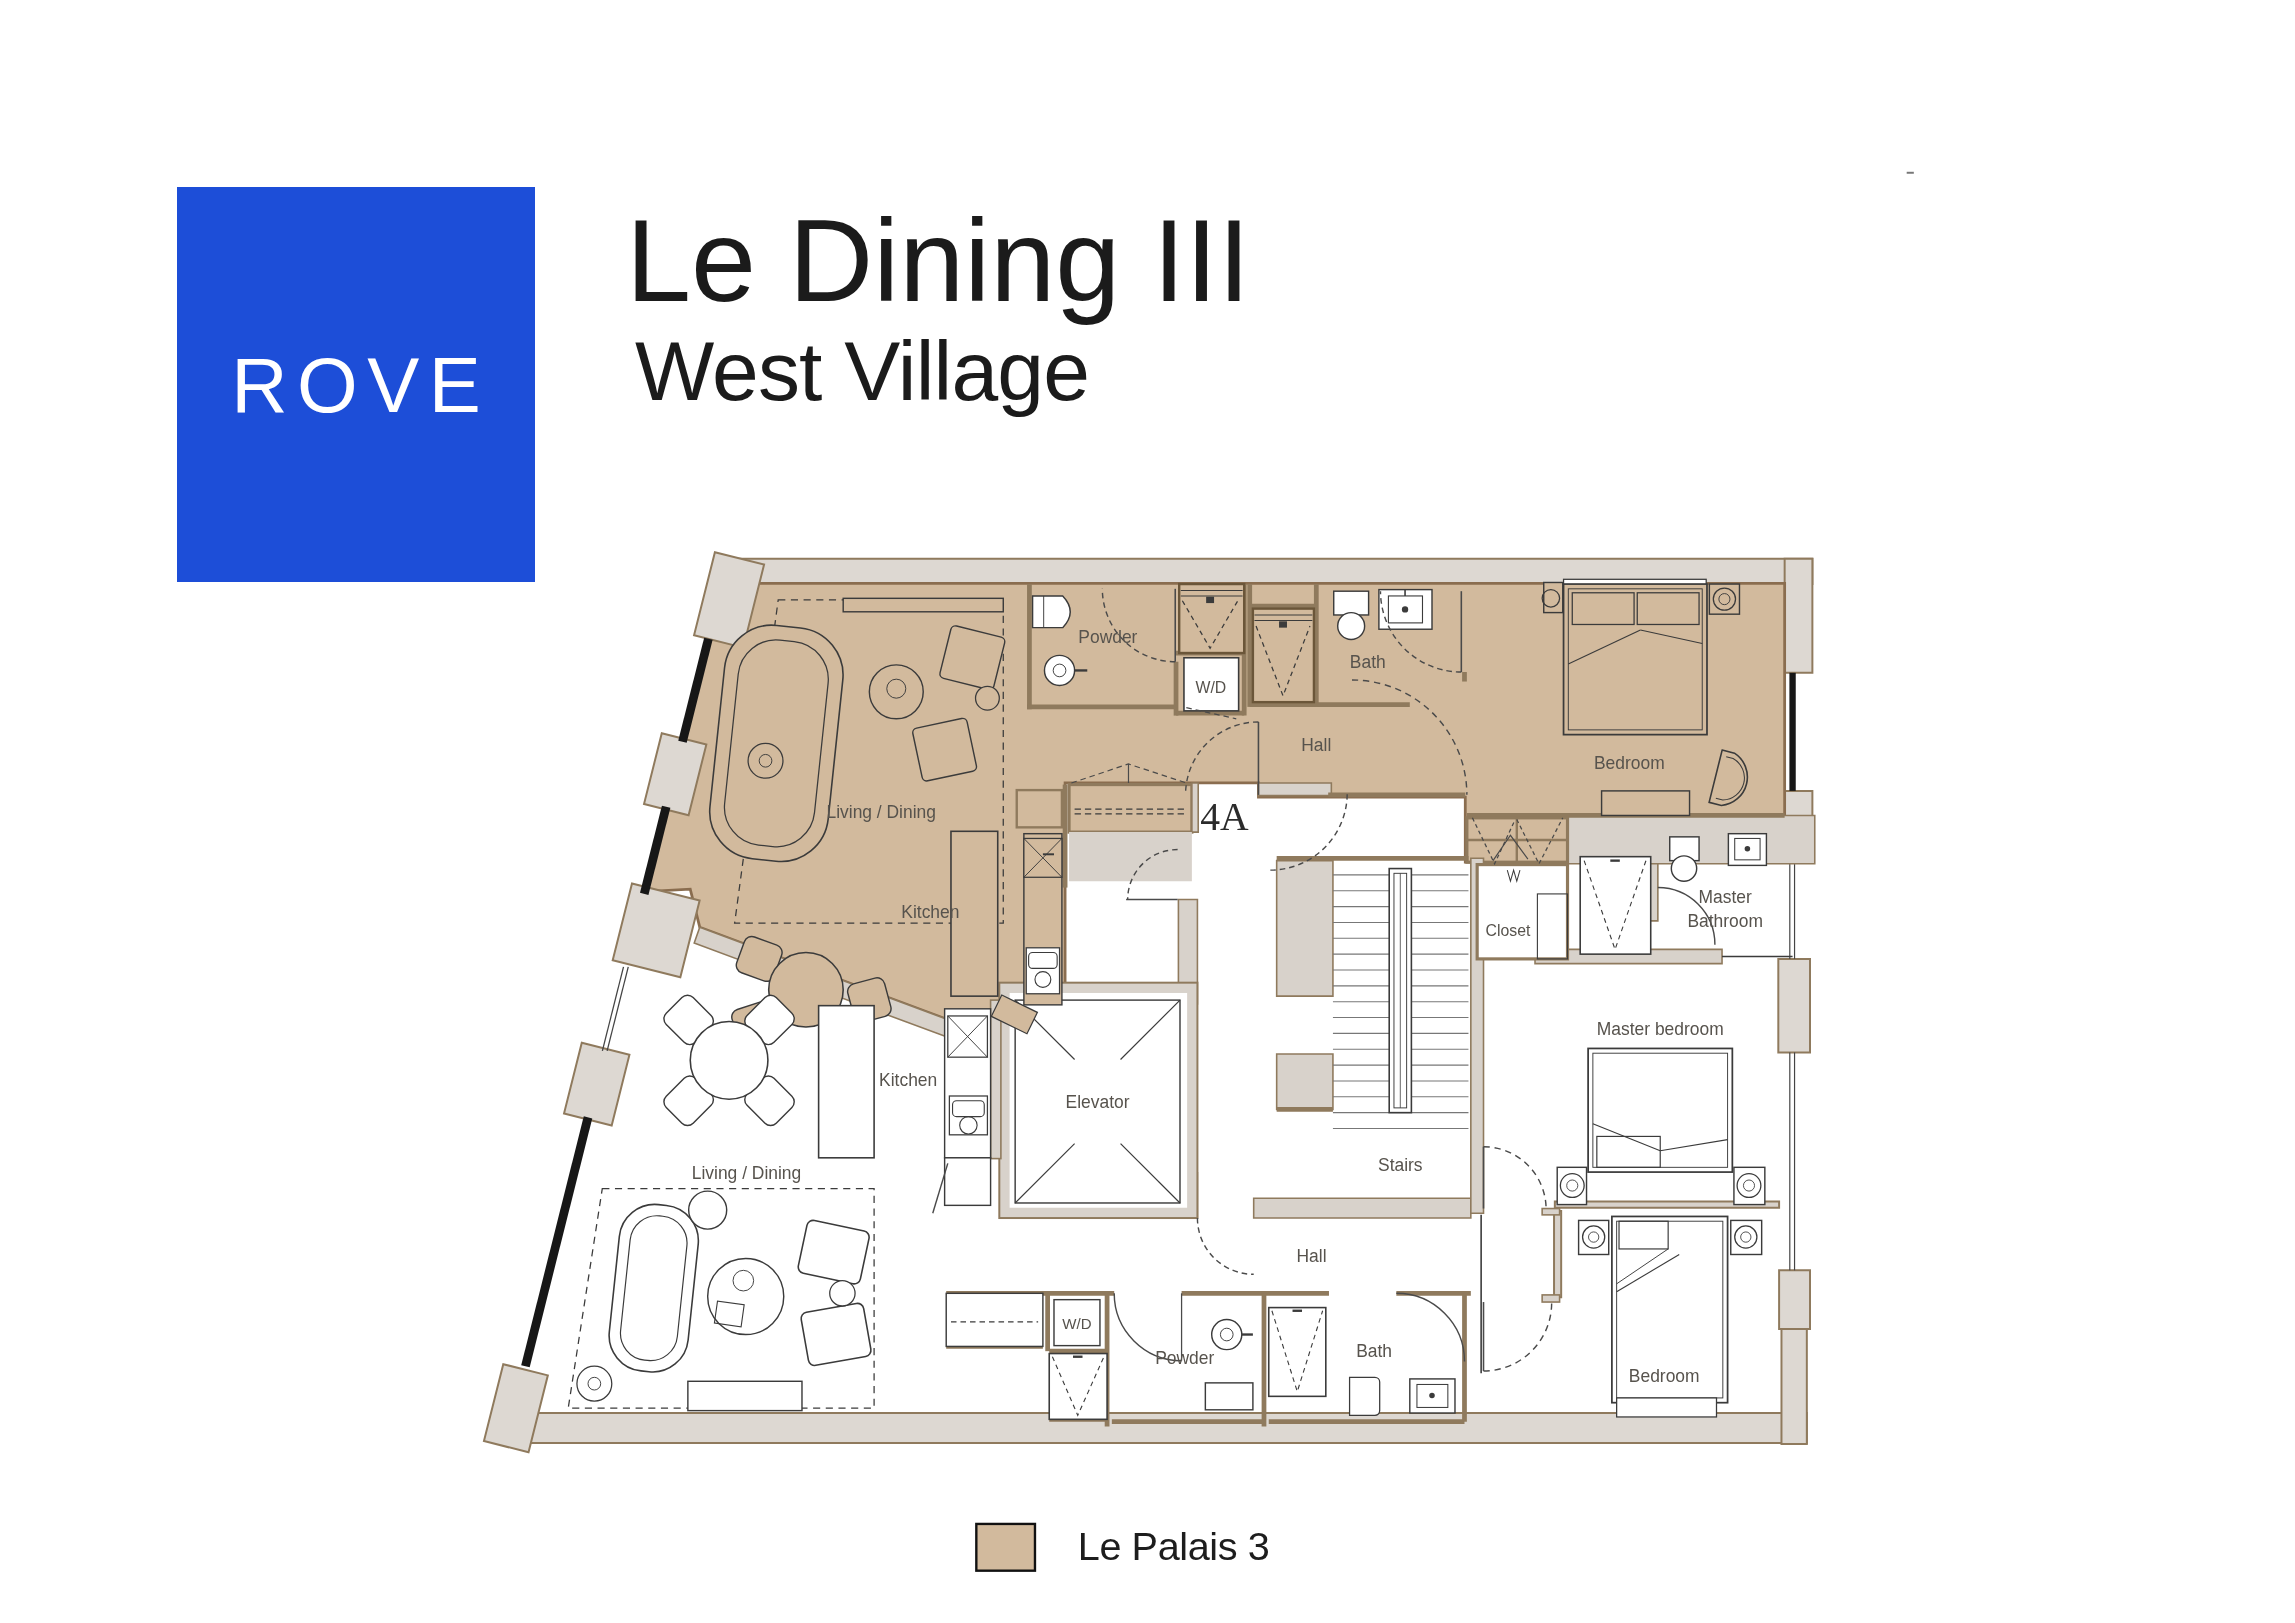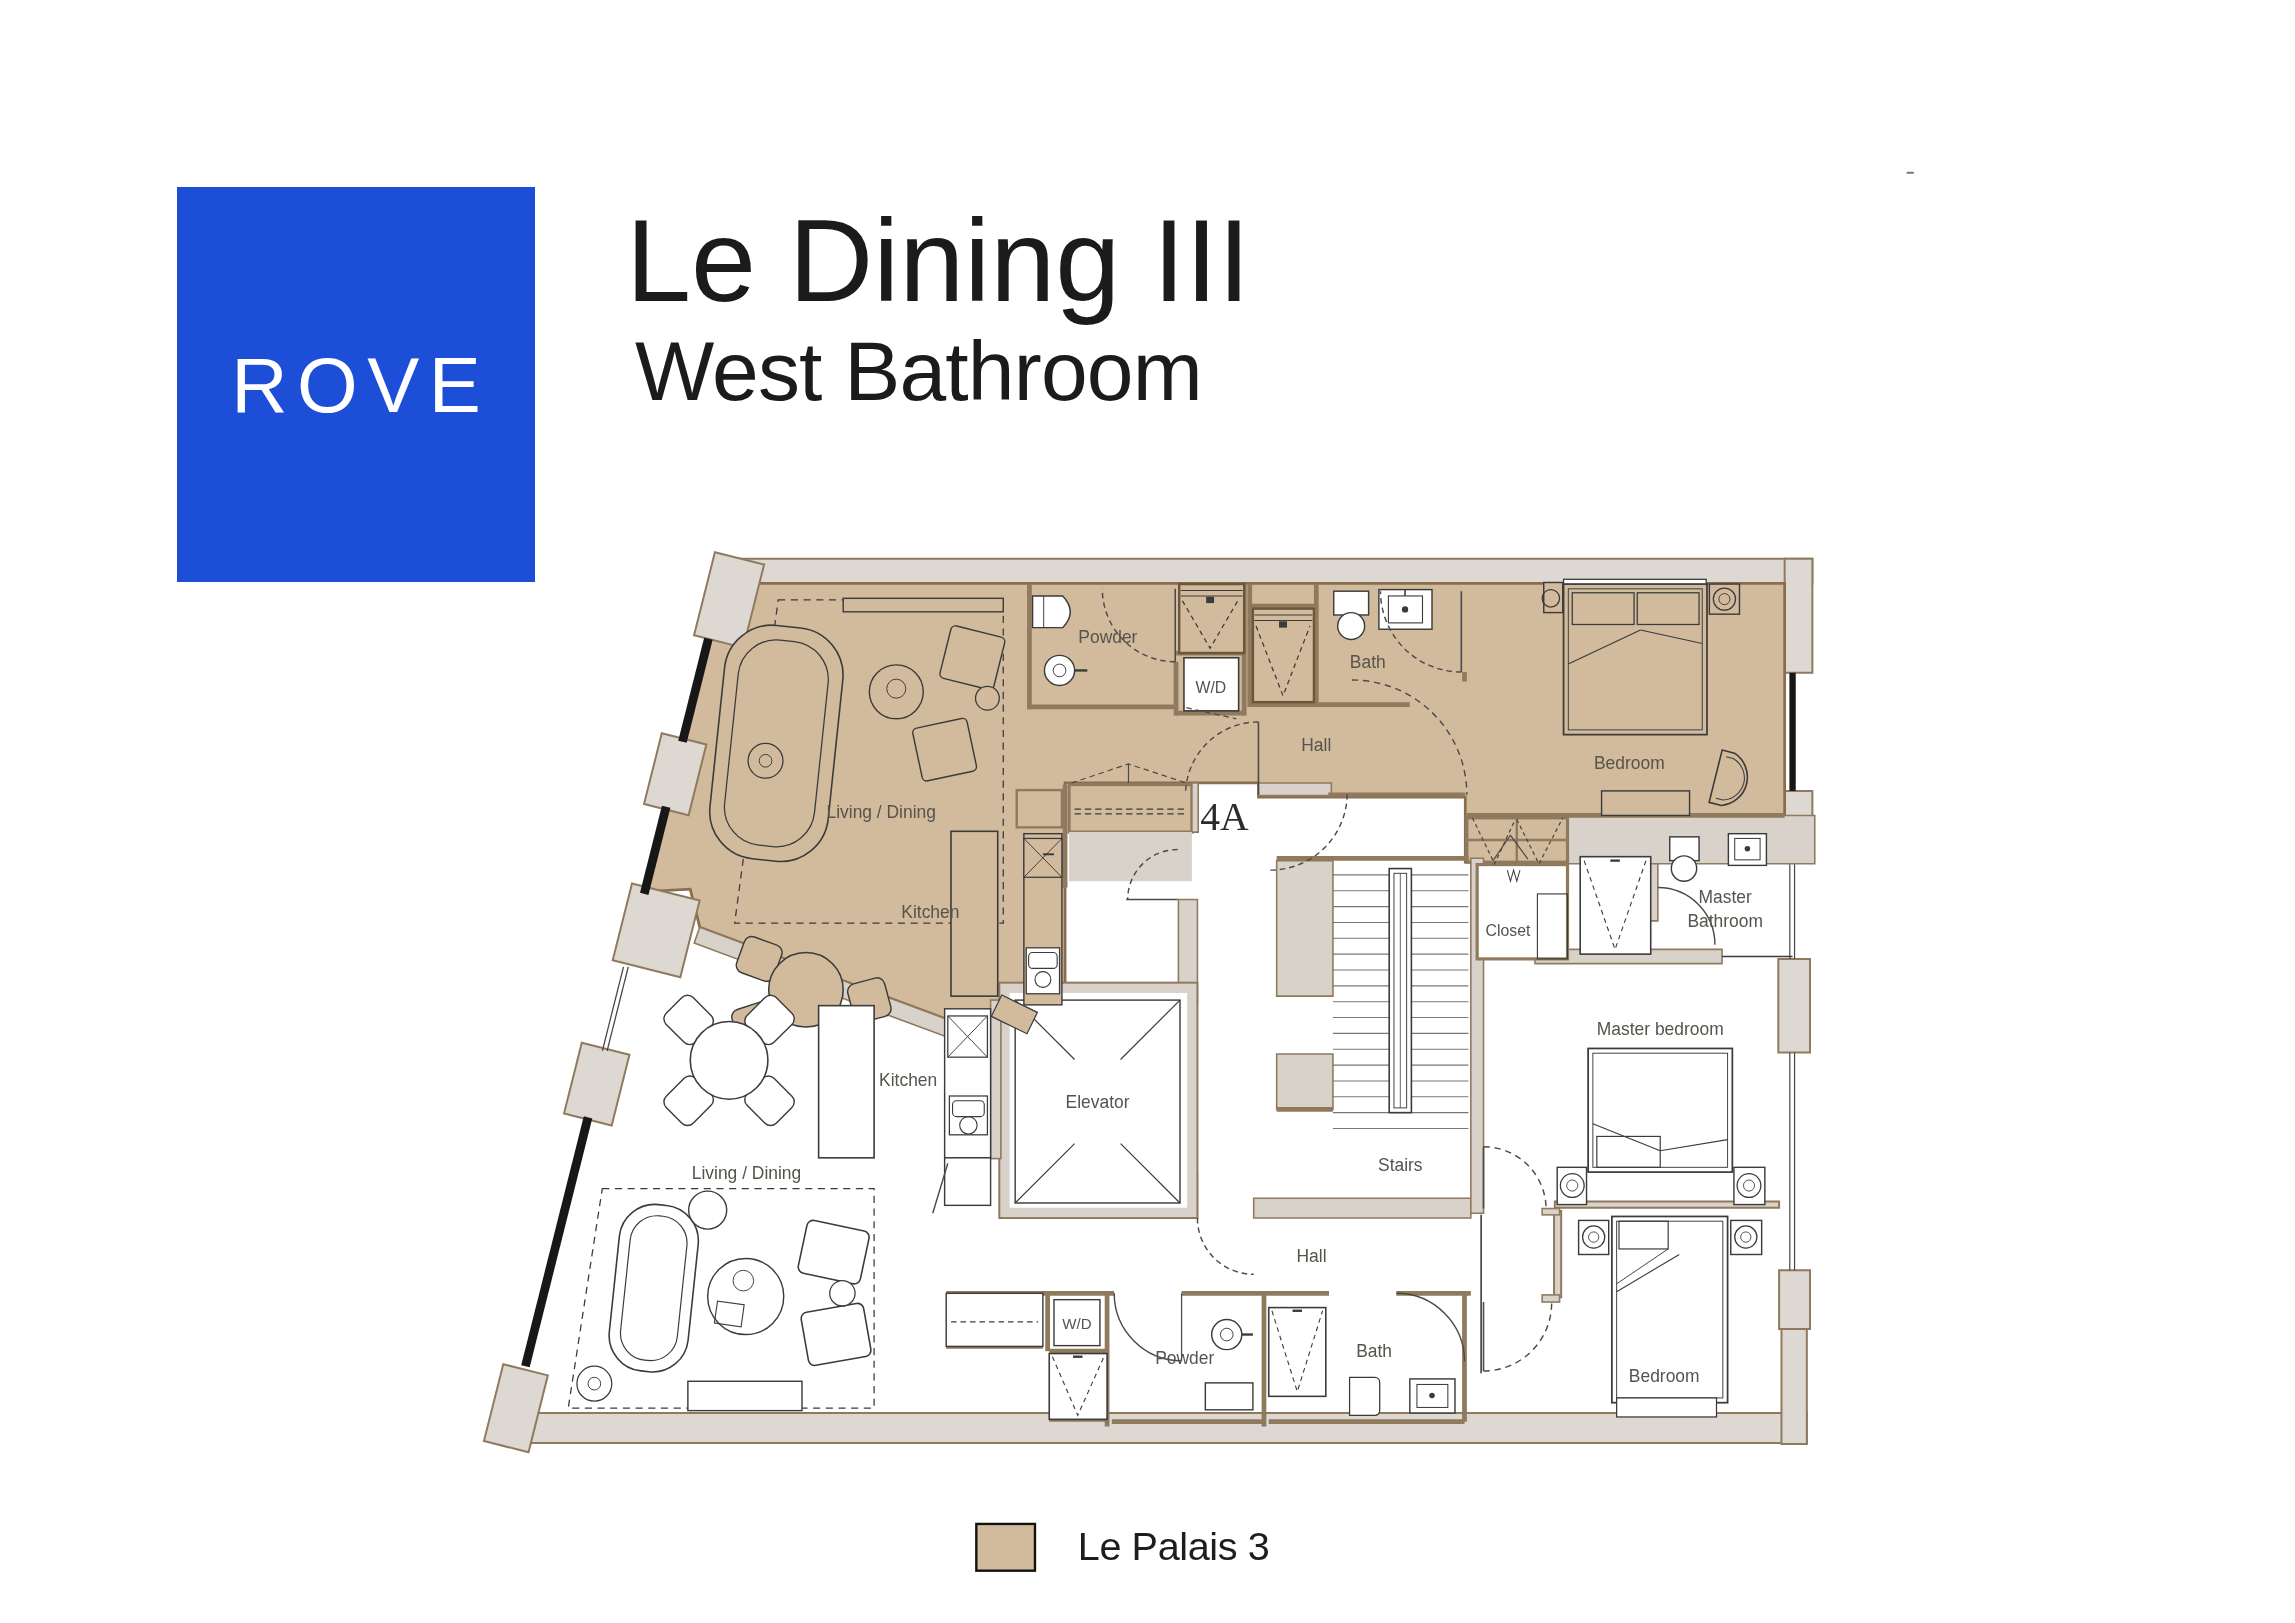--- a/index.html
+++ b/index.html
@@ -351,13 +351,13 @@
 <text x="1495" y="1721" font-family="Liberation Sans, sans-serif" font-size="22" fill="#57534d" text-anchor="middle" font-weight="normal">Powder</text>
 <text x="1734" y="1712" font-family="Liberation Sans, sans-serif" font-size="22" fill="#57534d" text-anchor="middle" font-weight="normal">Bath</text>
 <text x="2100" y="1744" font-family="Liberation Sans, sans-serif" font-size="22" fill="#57534d" text-anchor="middle" font-weight="normal">Bedroom</text>
 <rect x="1232" y="1923" width="74" height="59" fill="#d2ba9d" stroke="#111" stroke-width="3"></rect>
 <text x="1360" y="1969" font-family="Liberation Sans, sans-serif" font-size="50" fill="#1d1d1d" text-anchor="start" letter-spacing="-0.5" font-weight="normal">Le Palais 3</text>
 </svg>
 <div class="logo">
     <span>ROVE</span>
   </div>
 <div class="title">Le Dining III</div>
-<div class="subtitle">West Bathroom</div>
+<div class="subtitle">West Village</div>
 
 </body></html>

